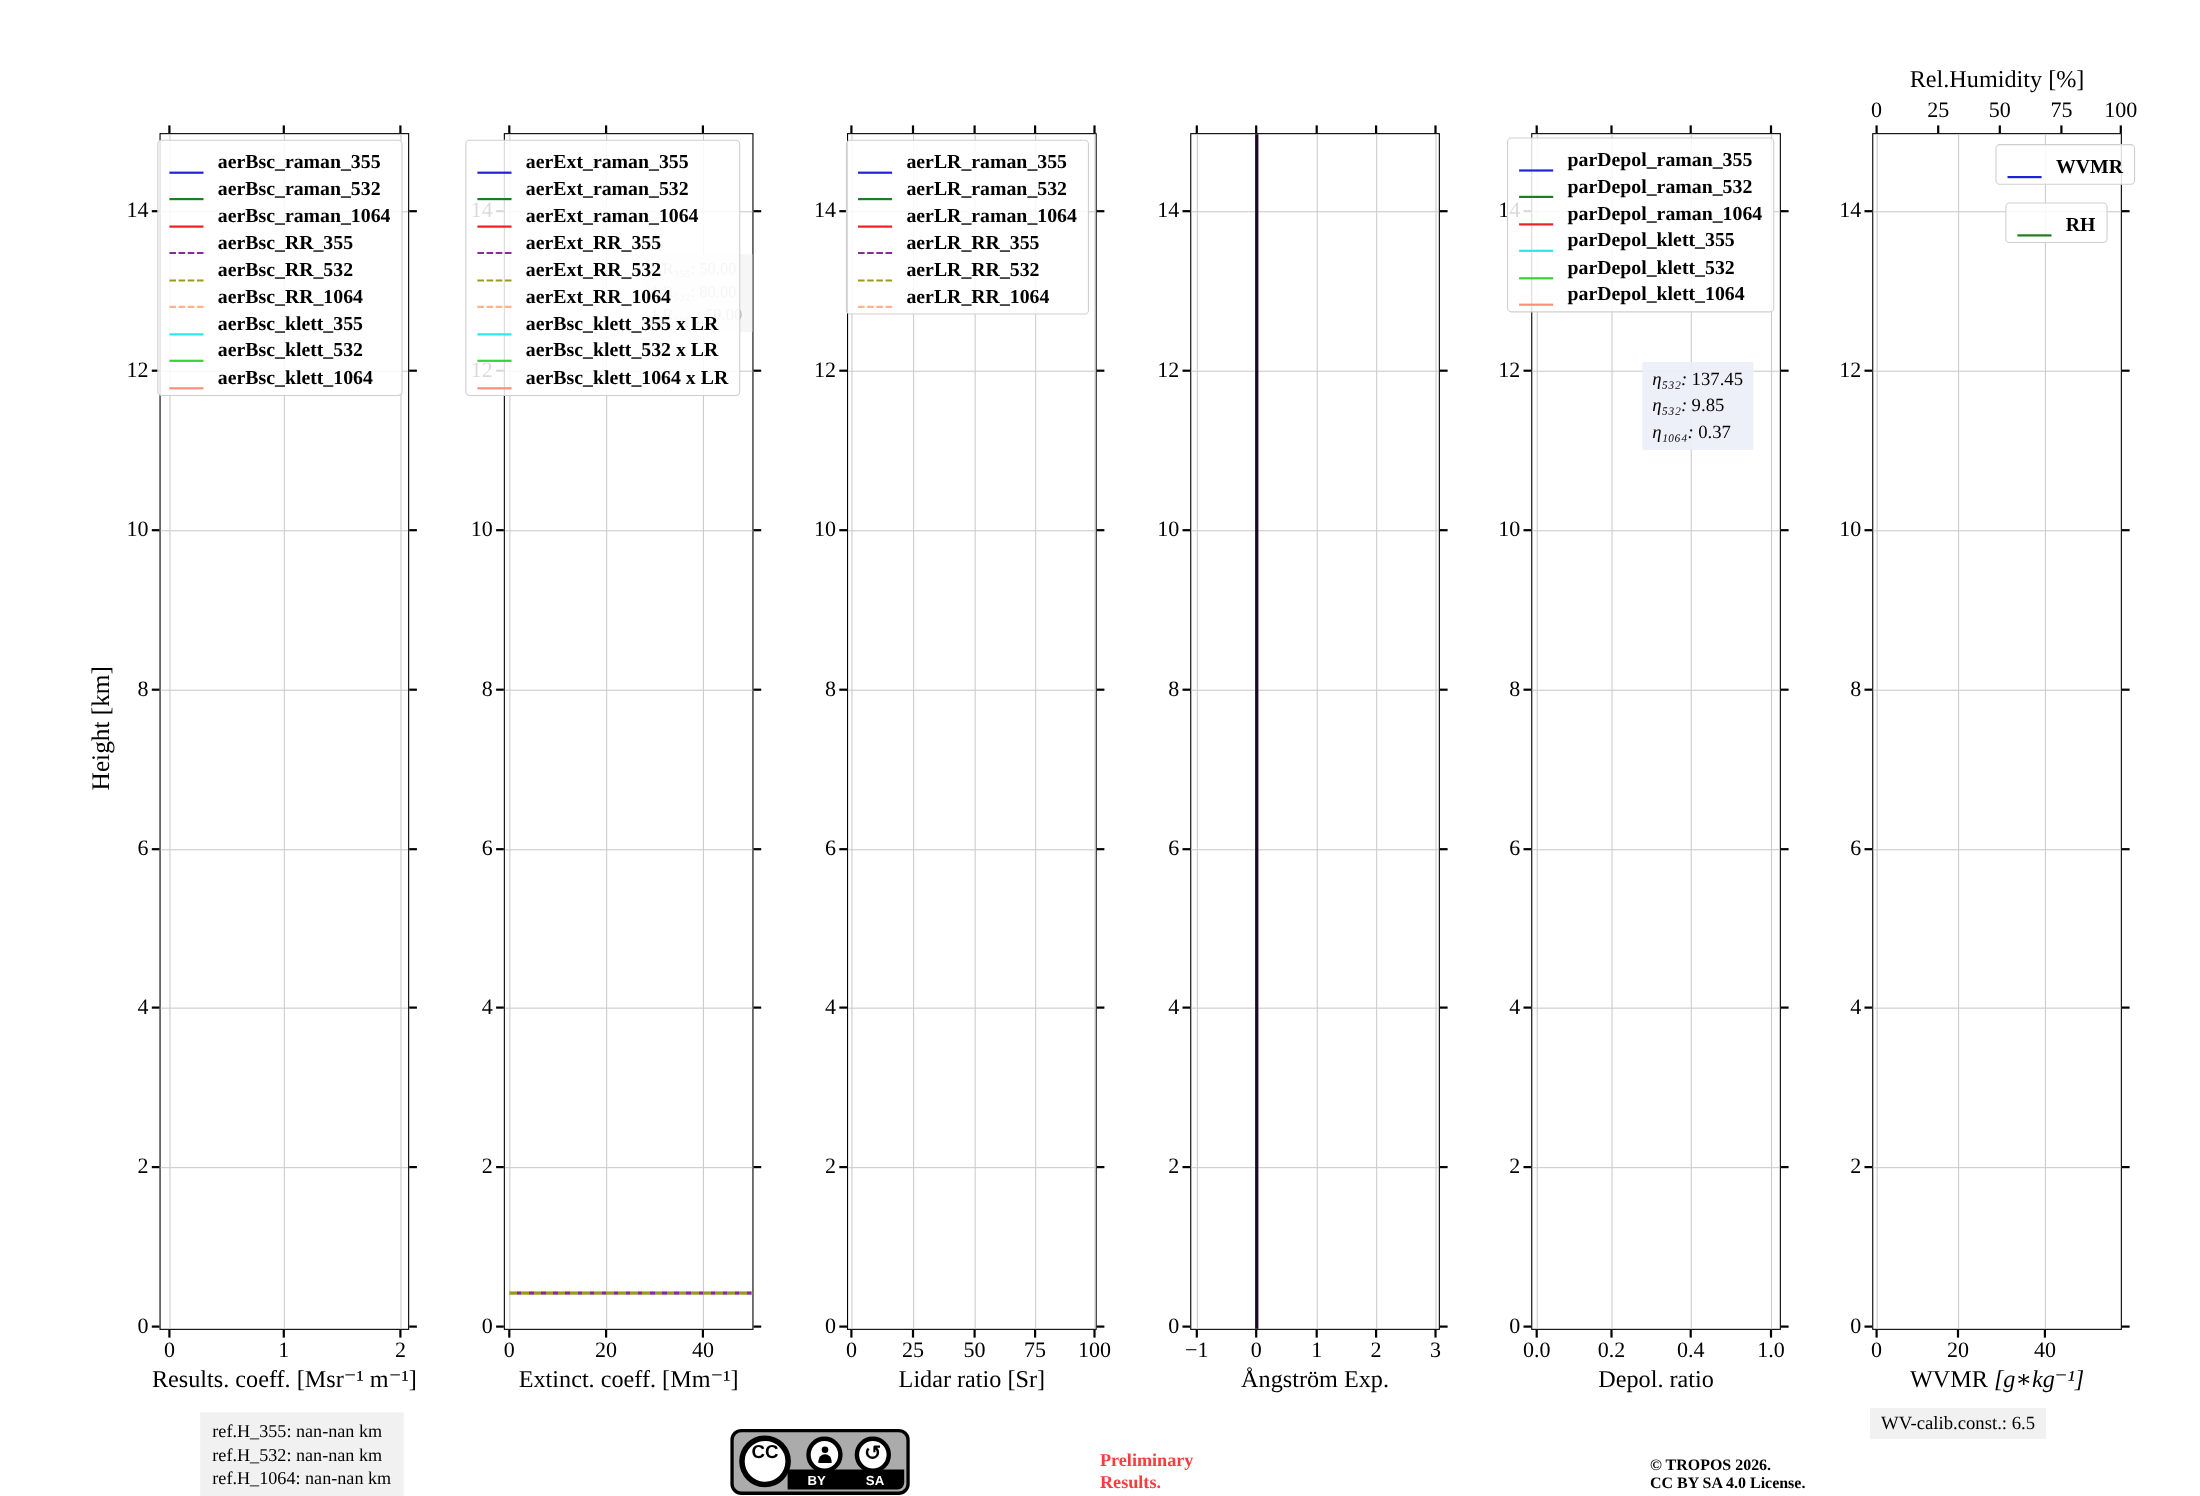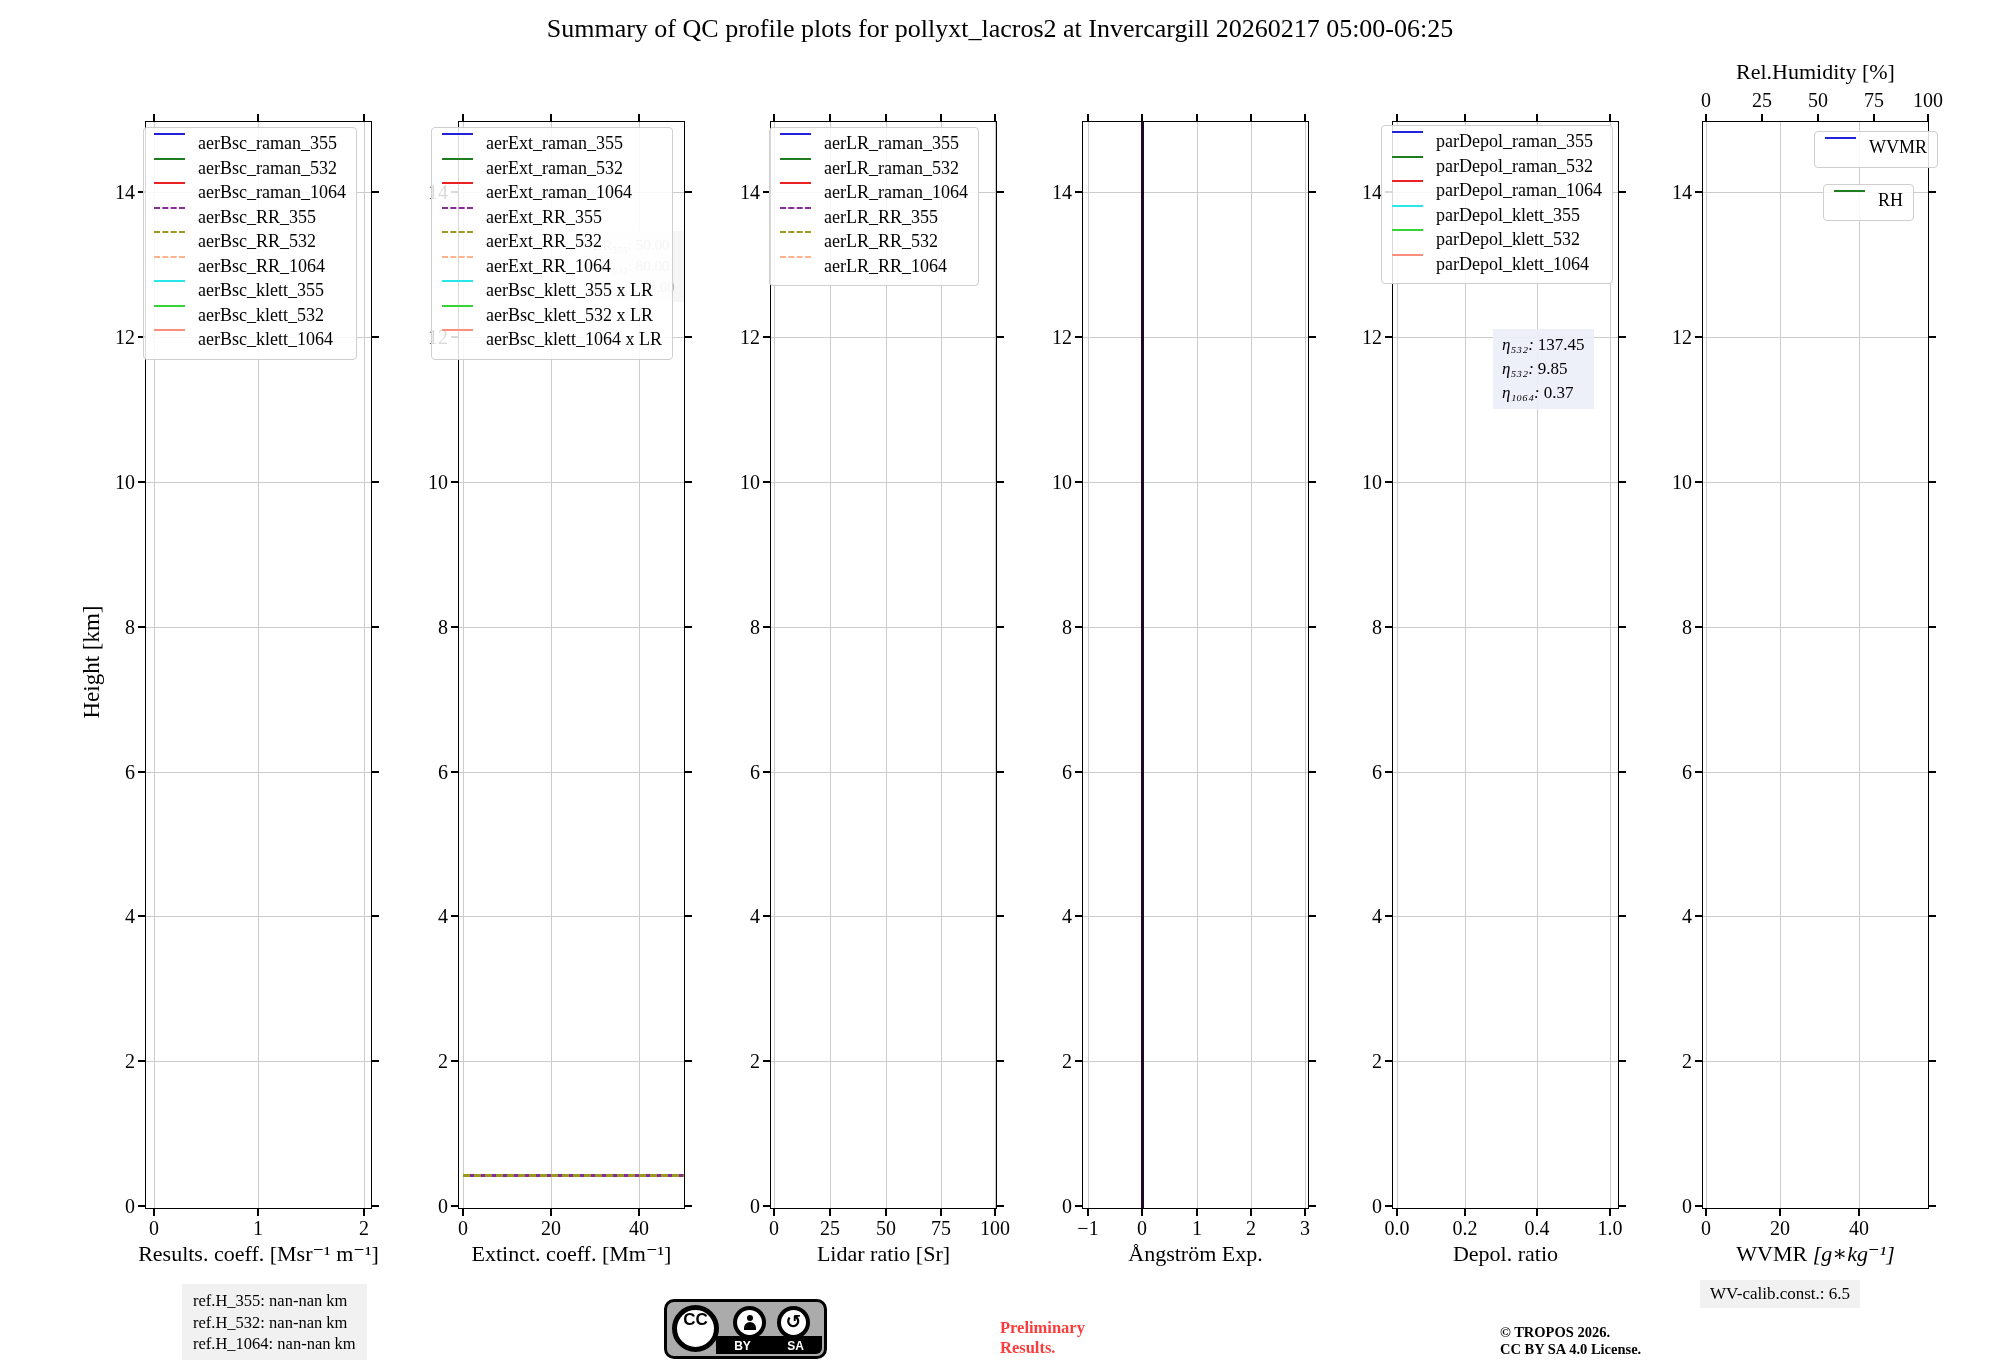--- a/index.html
+++ b/index.html
@@ -17,21 +17,21 @@
   .tkt{position:absolute;top:-8px;width:1.6px;height:7px;background:#000;z-index:2;}
   .yt{position:absolute;right:100%;margin-right:11px;transform:translateY(-50%);font-size:20px;z-index:1;}
   .xt{position:absolute;top:100%;margin-top:9px;transform:translateX(-50%);font-size:20px;z-index:1;}
   .xtt{position:absolute;bottom:100%;margin-bottom:10px;transform:translateX(-50%);font-size:20px;z-index:1;}
   .topax-title{position:absolute;bottom:100%;margin-bottom:37px;left:50%;transform:translateX(-50%);
         font-size:22px;white-space:nowrap;}
   .axlab{position:absolute;top:100%;margin-top:33px;left:50%;transform:translateX(-50%);
         font-size:22px;white-space:nowrap;z-index:1;}
   .legend{position:absolute;background:rgba(255,255,255,0.85);border:1px solid #cfcfcf;
         border-radius:4px;padding:5px 10px;z-index:3;}
-  .lrow{display:flex;align-items:flex-start;height:24.5px;white-space:nowrap;}
+  .lrow{display:flex;align-items:flex-end;height:24.5px;white-space:nowrap;font-weight:bold;}
   .lsw{width:31px;height:0;border-top:2.6px solid #000;margin-right:13px;flex:0 0 auto;}
   .lsw.dash{border-top-style:dashed;}
   .llab{font-size:18px;}
   .annbox{position:absolute;padding:4px 9px;z-index:1;}
   .ann-eta{background:rgba(235,239,248,0.92);font-size:17px;line-height:24px;}
   .ann-lr{background:rgba(244,244,244,0.85);font-size:15px;line-height:21px;color:#b9b9b9;}
   .dline-h{position:absolute;height:3px;z-index:1;
         background:repeating-linear-gradient(90deg,#9a9a21 0 7px,#8a2b9b 7px 11px);}
   .dline-v{position:absolute;top:0;bottom:0;width:2.6px;background:#1f0a26;z-index:1;}
   .refh{position:absolute;left:182px;top:1284px;background:#f1f1f1;padding:6px 11px;
@@ -57,21 +57,20 @@
   .p-body{width:12px;height:8px;background:#000;border-radius:6px 6px 0 0;}
   .sa-glyph{font-size:19px;font-weight:bold;line-height:1;transform:translateY(-1px);}
   .ak{font-style:italic;margin-right:4px;}
   .unit-i{font-style:italic;}
 </style>
 </head>
 <body>
 
 <div id="fig">
 
-  <div id="title">Summary of QC profile plots for pollyxt_lacros2 at Invercargill 20260217 05:00-06:25</div>
   <div id="ylab">Height [km]</div>
 
   <div class="panel" style="left:145px;">
     <div class="legend" style="left:-3px;top:5px;">
       <div class="lrow">
           <span class="lsw" style="border-top-color: rgb(34, 34, 221);"></span>
           <span class="llab">aerBsc_raman_355</span>
         </div>
       <div class="lrow">
           <span class="lsw" style="border-top-color: rgb(30, 125, 30);"></span>

